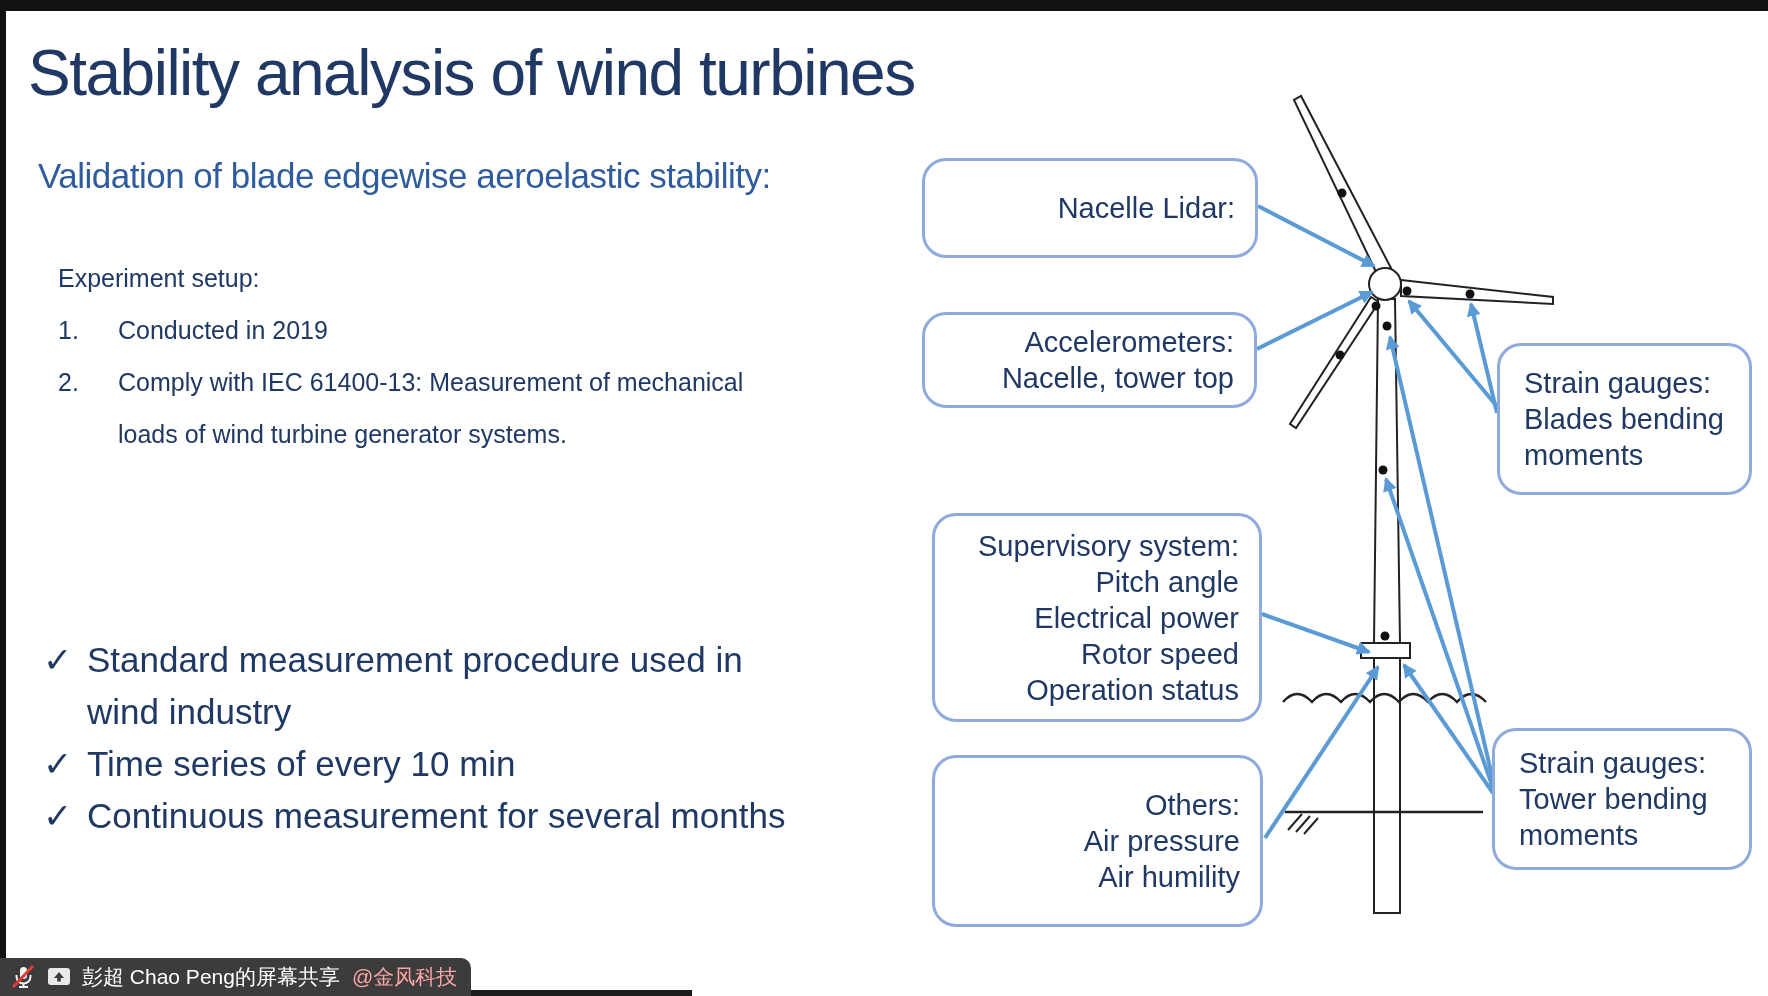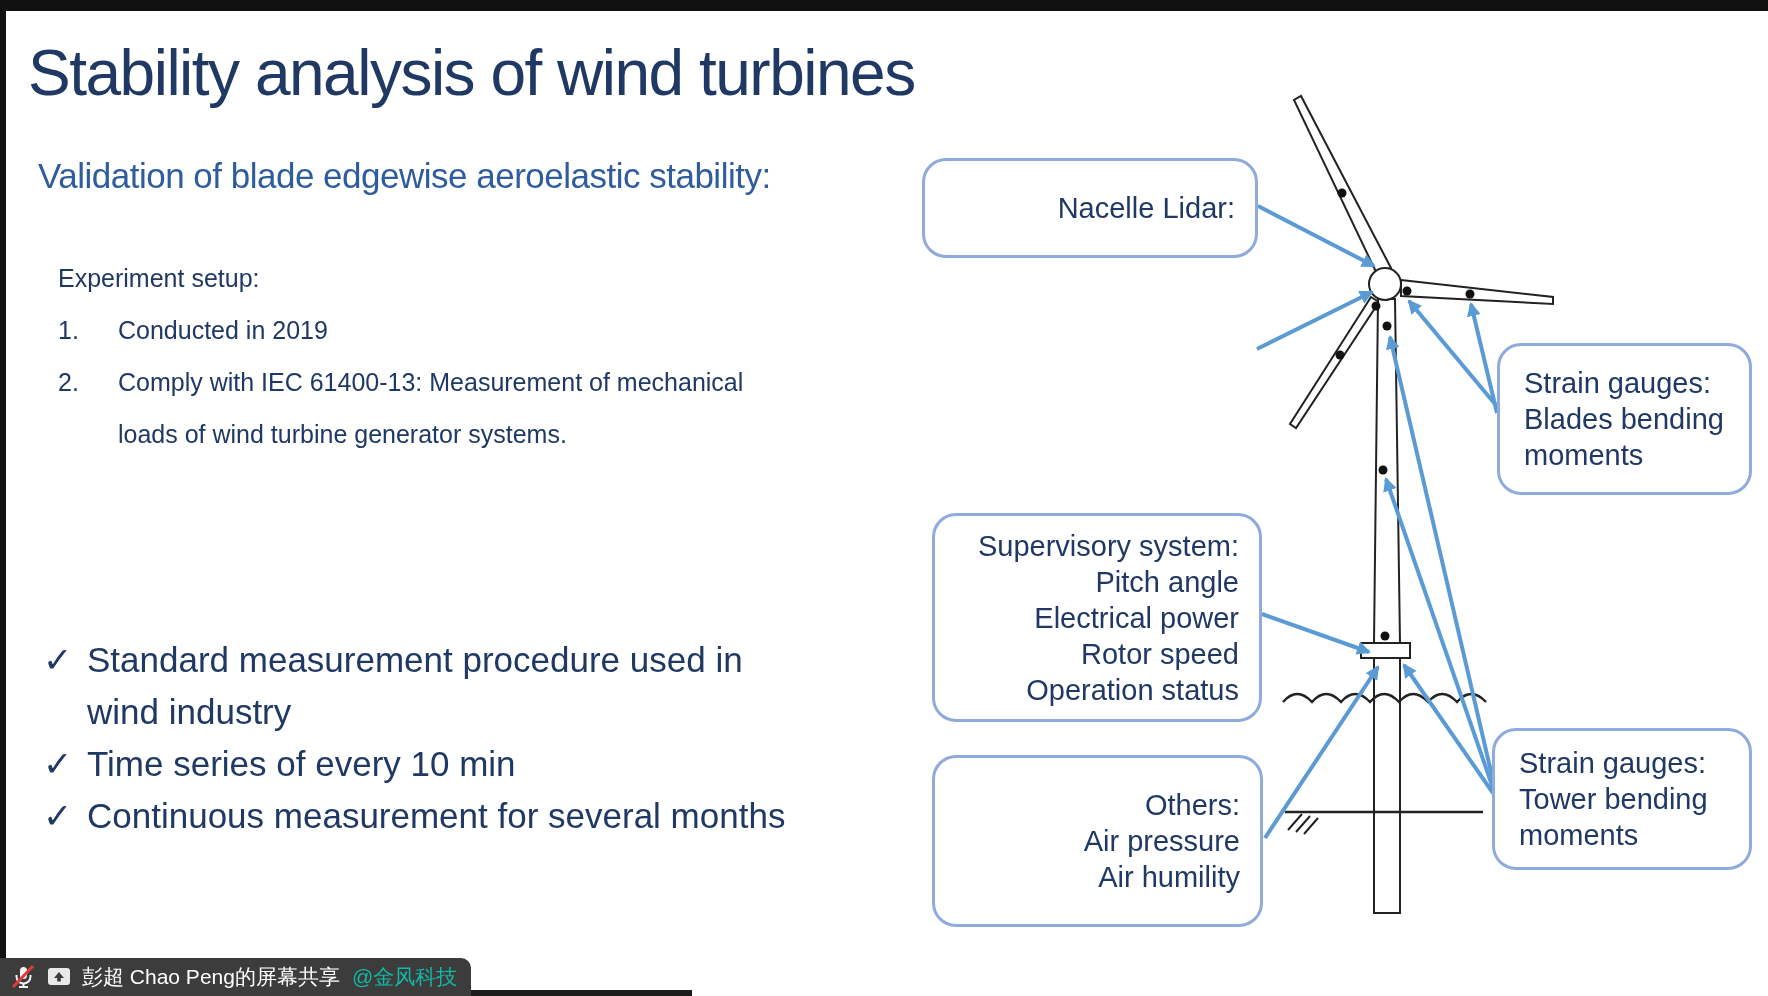--- a/index.html
+++ b/index.html
@@ -50,21 +50,21 @@
   #co-strain-tower{left:1492px;top:728px;width:260px;height:142px;}
 
   #diagram-svg{position:absolute;left:0;top:0;z-index:1;}
 
   .share-bar{
     position:absolute;left:0;bottom:0;height:38px;z-index:5;
     background:#3c3c3c;border-top-right-radius:10px;
     display:inline-flex;align-items:center;padding:0 14px 0 10px;gap:10px;
   }
   .share-bar .txt{color:#ffffff;font-size:21px;white-space:nowrap;}
-  .share-bar .mention{color:#14b8a6;font-size:21px;white-space:nowrap;margin-left:2px;}
+  .share-bar .mention{color:#fca5a5;font-size:21px;white-space:nowrap;margin-left:2px;}
 </style>
 </head>
 <body>
 
 <div id="screen">
 
   <div id="edge-top" class="edge"></div>
   <div id="edge-left" class="edge"></div>
   <div id="edge-bottom" class="edge"></div>
 
@@ -93,20 +93,24 @@
       <div class="check-text">Time series of every 10 min</div>
     </div>
     <div class="check-row">
       <span class="check-glyph">✓</span>
       <div class="check-text">Continuous measurement for several months</div>
     </div>
   </div>
 
   <div id="co-nacelle-lidar" class="callout align-right">
     <div>Nacelle Lidar:</div>
+  </div>
+  <div id="co-accelerometers" class="callout align-right">
+    <div>Accelerometers:</div>
+    <div>Nacelle, tower top</div>
   </div>
   <div id="co-strain-blades" class="callout align-left">
     <div>Strain gauges:</div>
     <div>Blades bending</div>
     <div>moments</div>
   </div>
   <div id="co-supervisory" class="callout align-right">
     <div>Supervisory system:</div>
     <div>Pitch angle</div>
     <div>Electrical power</div>

